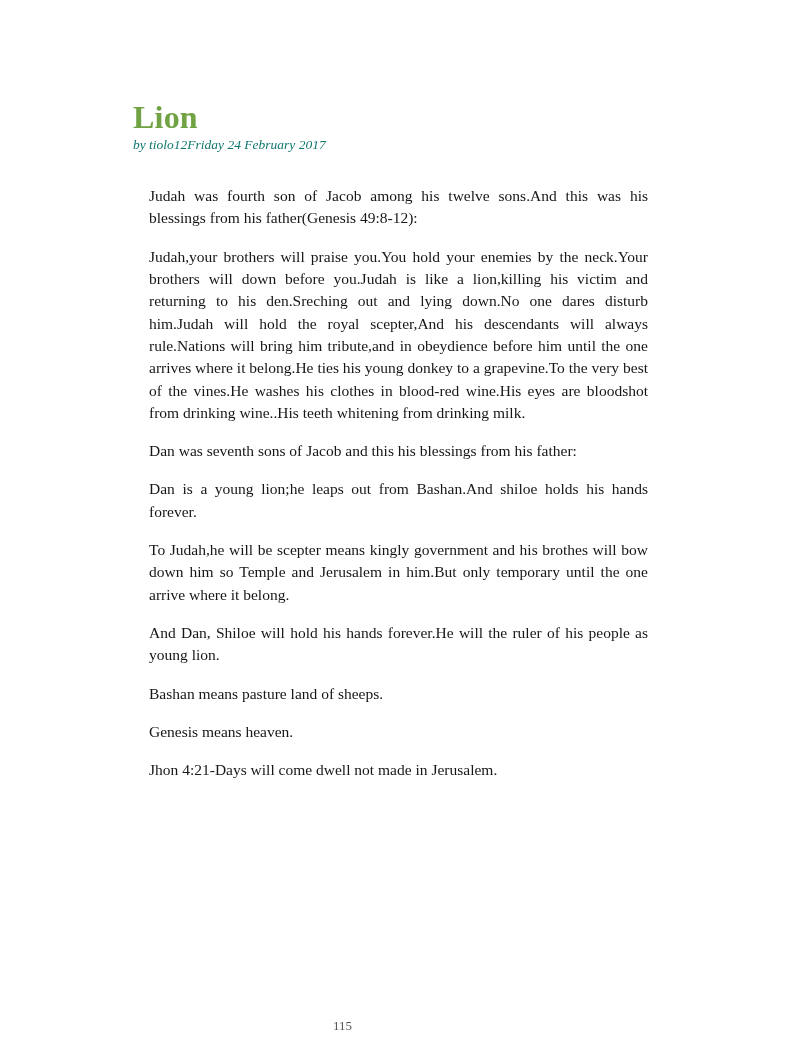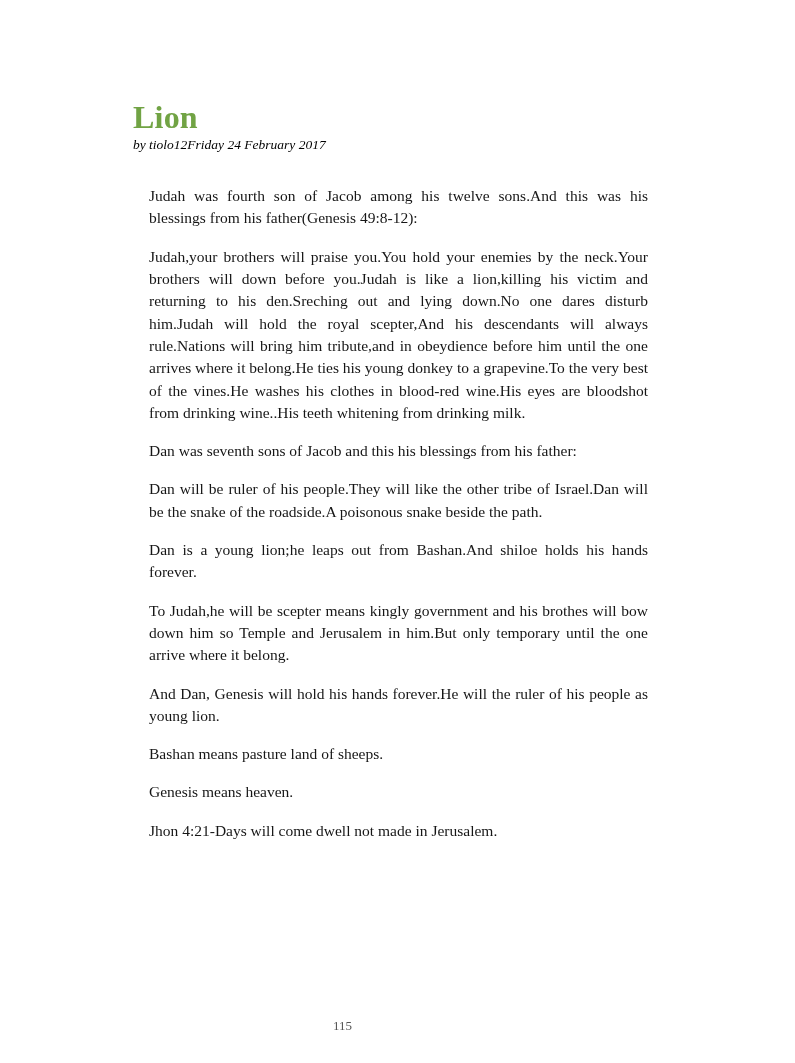--- a/index.html
+++ b/index.html
@@ -26,21 +26,21 @@
       font-size: 32px;
       line-height: 1.1;
       font-weight: bold;
       color: #71a344;
       letter-spacing: 0.2px;
     }
     .byline {
       margin: 2px 0 0 0;
       font-size: 13.5px;
       font-style: italic;
-      color: #000000;
+      color: #0f766e;
     }
     .article-body {
       margin-top: 32px;
     }
     .article-body p {
       margin: 16px;
       font-size: 15.5px;
       line-height: 22.3px;
       text-align: justify;
       color: #161616;
@@ -59,23 +59,22 @@
 <body>
 
 <div class="page">
   <h1 class="title">Lion</h1>
   <div class="byline">by tiolo12Friday 24 February 2017</div>
 
   <div class="article-body">
     <p>Judah was fourth son of Jacob among his twelve sons.And this was his blessings from his father(Genesis 49:8-12):</p>
     <p>Judah,your brothers will praise you.You hold your enemies by the neck.Your brothers will down before you.Judah is like a lion,killing his victim and returning to his den.Sreching out and lying down.No one dares disturb him.Judah will hold the royal scepter,And his descendants will always rule.Nations will bring him tribute,and in obeydience before him until the one arrives where it belong.He ties his young donkey to a grapevine.To the very best of the vines.He washes his clothes in blood-red wine.His eyes are bloodshot from drinking wine..His teeth whitening from drinking milk.</p>
     <p>Dan was seventh sons of Jacob and this his blessings from his father:</p>
-    <p>Dan will be ruler of his people.They will like the other tribe of Israel.Dan will be the snake of the roadside.A poisonous snake beside the path.</p>
     <p>Dan is a young lion;he leaps out from Bashan.And shiloe holds his hands forever.</p>
     <p>To Judah,he will be scepter means kingly government and his brothes will bow down him so Temple and Jerusalem in him.But only temporary until the one arrive where it belong.</p>
-    <p>And Dan, Genesis will hold his hands forever.He will the ruler of his people as young lion.</p>
+    <p>And Dan, Shiloe will hold his hands forever.He will the ruler of his people as young lion.</p>
     <p>Bashan means pasture land of sheeps.</p>
     <p>Genesis means heaven.</p>
     <p>Jhon 4:21-Days will come dwell not made in Jerusalem.</p>
   </div>
 </div>
 
 <div class="page-number">115</div>
 
 </body></html>

